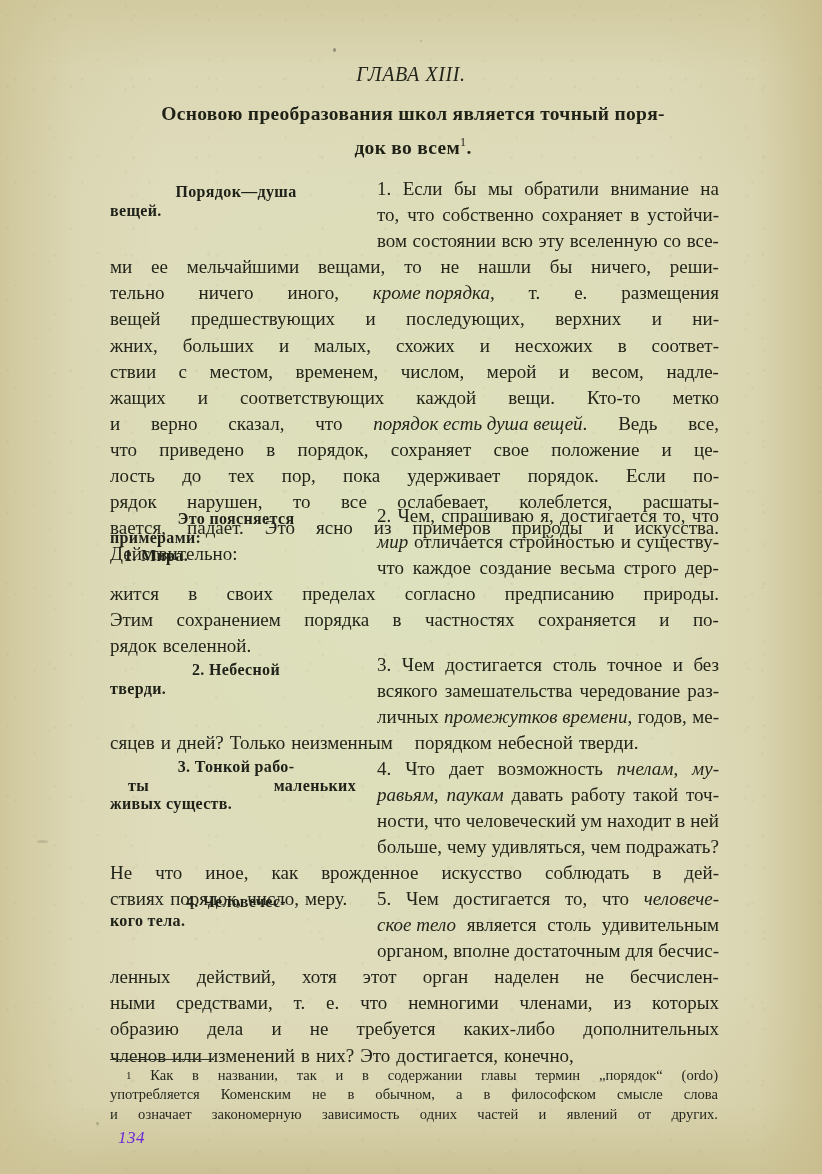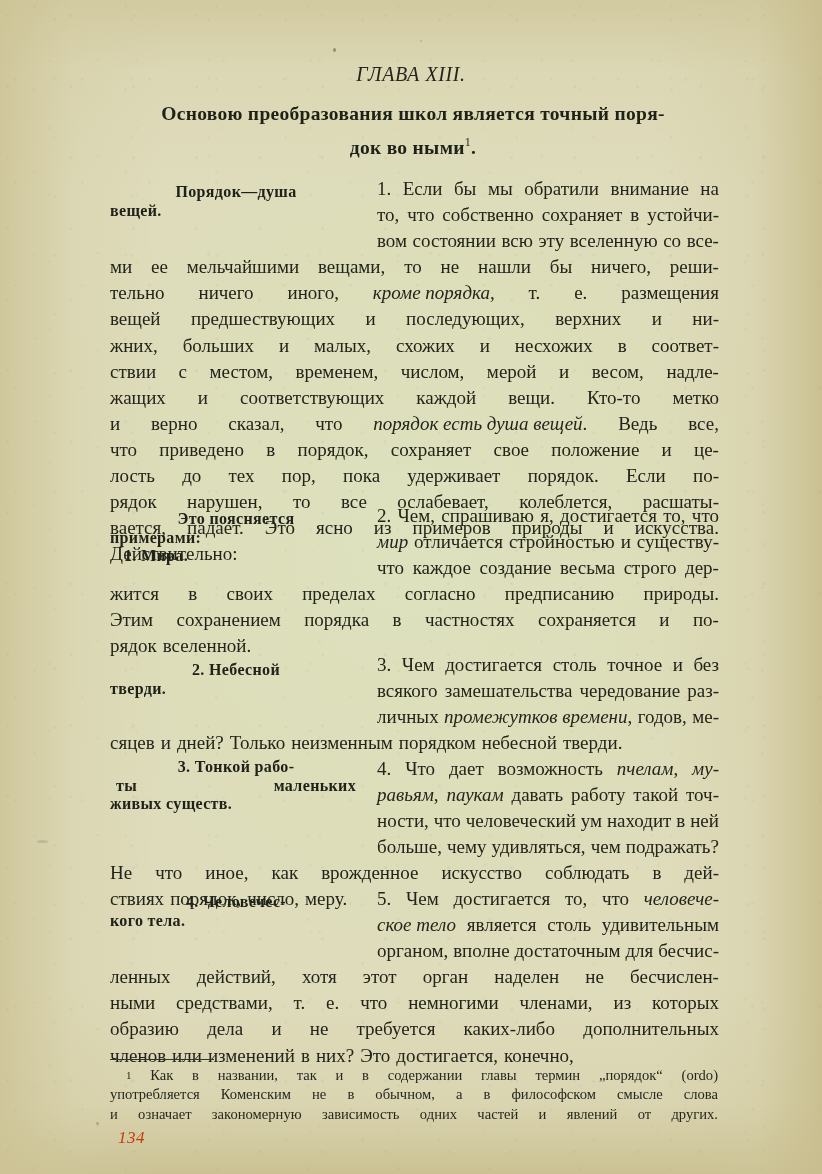--- a/index.html
+++ b/index.html
@@ -143,21 +143,21 @@
   .footnote .fl.just { display: flex; justify-content: space-between; }
   .footnote .fn-marker { font-size: 11px; vertical-align: super; }
 
   .page-number {
     position: absolute;
     left: 118px;
     top: 1128px;
     font-style: italic;
     font-size: 17px;
     letter-spacing: 0.5px;
-    color: #c2410c;
+    color: #6d28d9;
   }
 
   
   .speck {
     position: absolute;
     background: rgba(60,60,45,0.45);
     border-radius: 50%;
     pointer-events: none;
   }
 </style>
@@ -174,42 +174,42 @@
   <div class="speck" style="left:420px;top:40px;width:2px;height:2px;opacity:.5;"></div>
   <div class="speck" style="left:96px;top:1122px;width:3px;height:3px;opacity:.6;"></div>
   <div class="speck" style="left:37px;top:840px;width:11px;height:3px;opacity:.35;"></div>
 
   <div id="content">
 
     <div class="chapter-label">ГЛАВА XIII.</div>
 
     <div class="chapter-title">
       <span class="ln">Основою преобразования школ является точный поря-</span>
-      <span class="ln"><span>док во ными</span><span class="fn-ref">1</span><span>.</span></span>
+      <span class="ln"><span>док во всем</span><span class="fn-ref">1</span><span>.</span></span>
     </div>
 
     <div class="margin-note" style="top:183px;">
       <span class="mn-line c">Порядок—душа</span>
       <span class="mn-line l">вещей.</span>
     </div>
 
     <div class="margin-note" style="top:510px;">
       <span class="mn-line c">Это поясняется</span>
       <span class="mn-line l">примерами:</span>
       <span class="mn-line l" style="padding-left:14px;">1. Мира.</span>
     </div>
 
     <div class="margin-note" style="top:661px;">
       <span class="mn-line c">2. Небесной</span>
       <span class="mn-line l">тверди.</span>
     </div>
 
     <div class="margin-note" style="top:758px;">
       <span class="mn-line c">3. Тонкой рабо-</span>
-      <span class="mn-line sp" style="padding:0 6px;">
+      <span class="mn-line sp" style="padding:0 6px;margin-left:12px;">
         <span>ты</span>
         <span>маленьких</span>
       </span>
       <span class="mn-line l">живых существ.</span>
     </div>
 
     <div class="margin-note" style="top:893px;">
       <span class="mn-line c">4. Человечес-</span>
       <span class="mn-line l">кого тела.</span>
     </div>
@@ -427,21 +427,21 @@
           <span><i>промежутков времени</i>,</span>
           <span>годов,</span>
           <span>ме-</span>
         </span>
         <span class="ln just tight">
           <span>сяцев</span>
           <span style="padding-left: 6px;">и</span>
           <span style="padding-left: 6px;">дней?</span>
           <span style="padding-left: 6px;">Только</span>
           <span style="padding-left: 6px;">неизменным</span>
-          <span style="padding-left: 6px;">порядком</span>
+          <span style="padding-left: 6px; margin-left: 16px;">порядком</span>
           <span style="padding-left: 6px;">небесной</span>
           <span style="padding-left: 6px;">тверди.</span>
         </span>
       </div>
     <div class="body-block" id="para-4" style="top:756px;">
         <span class="ln just" style="padding-left: 267px;">
           <span>4.</span>
           <span>Что</span>
           <span>дает</span>
           <span>возможность</span>

